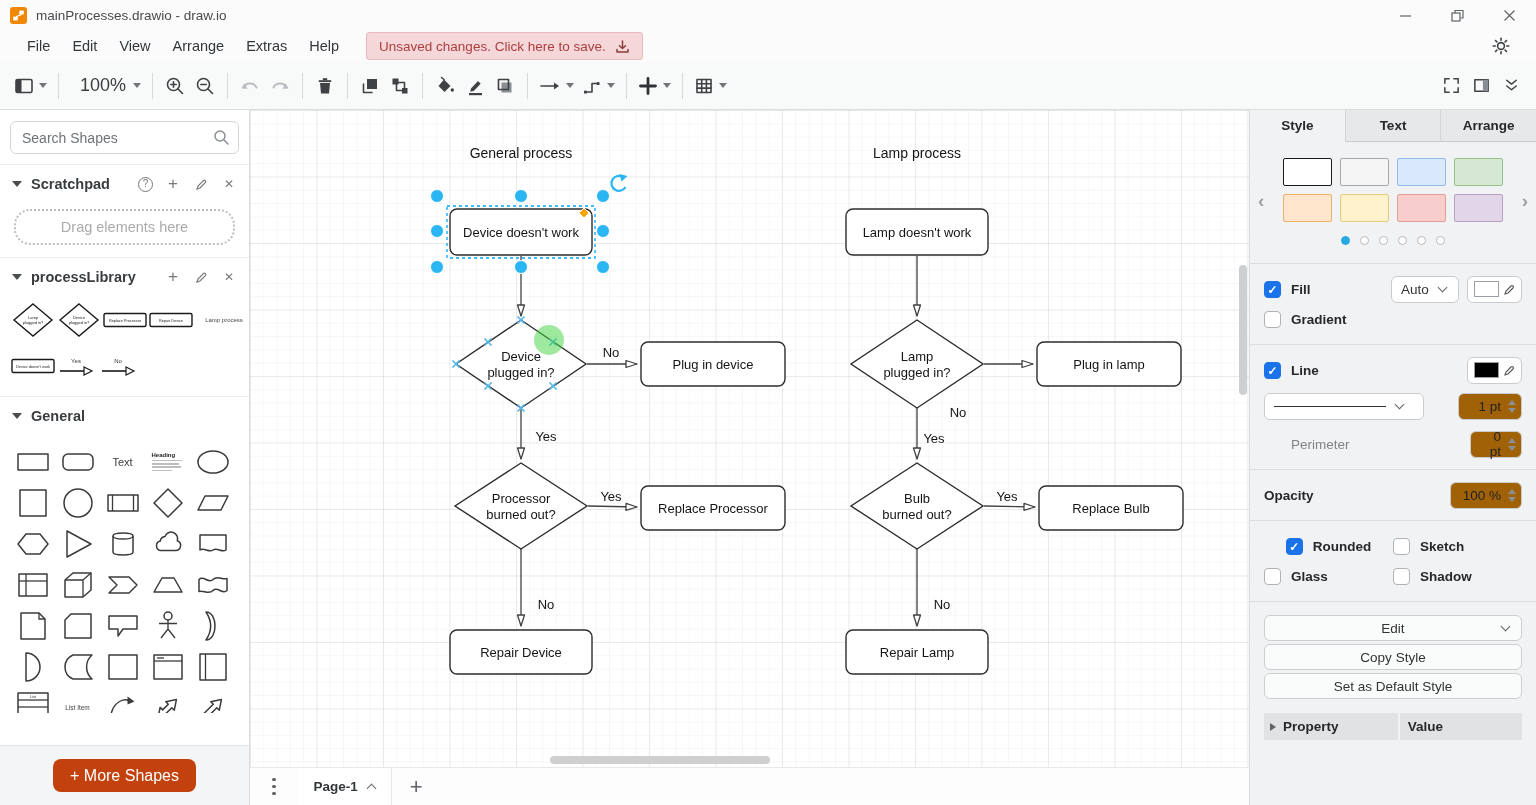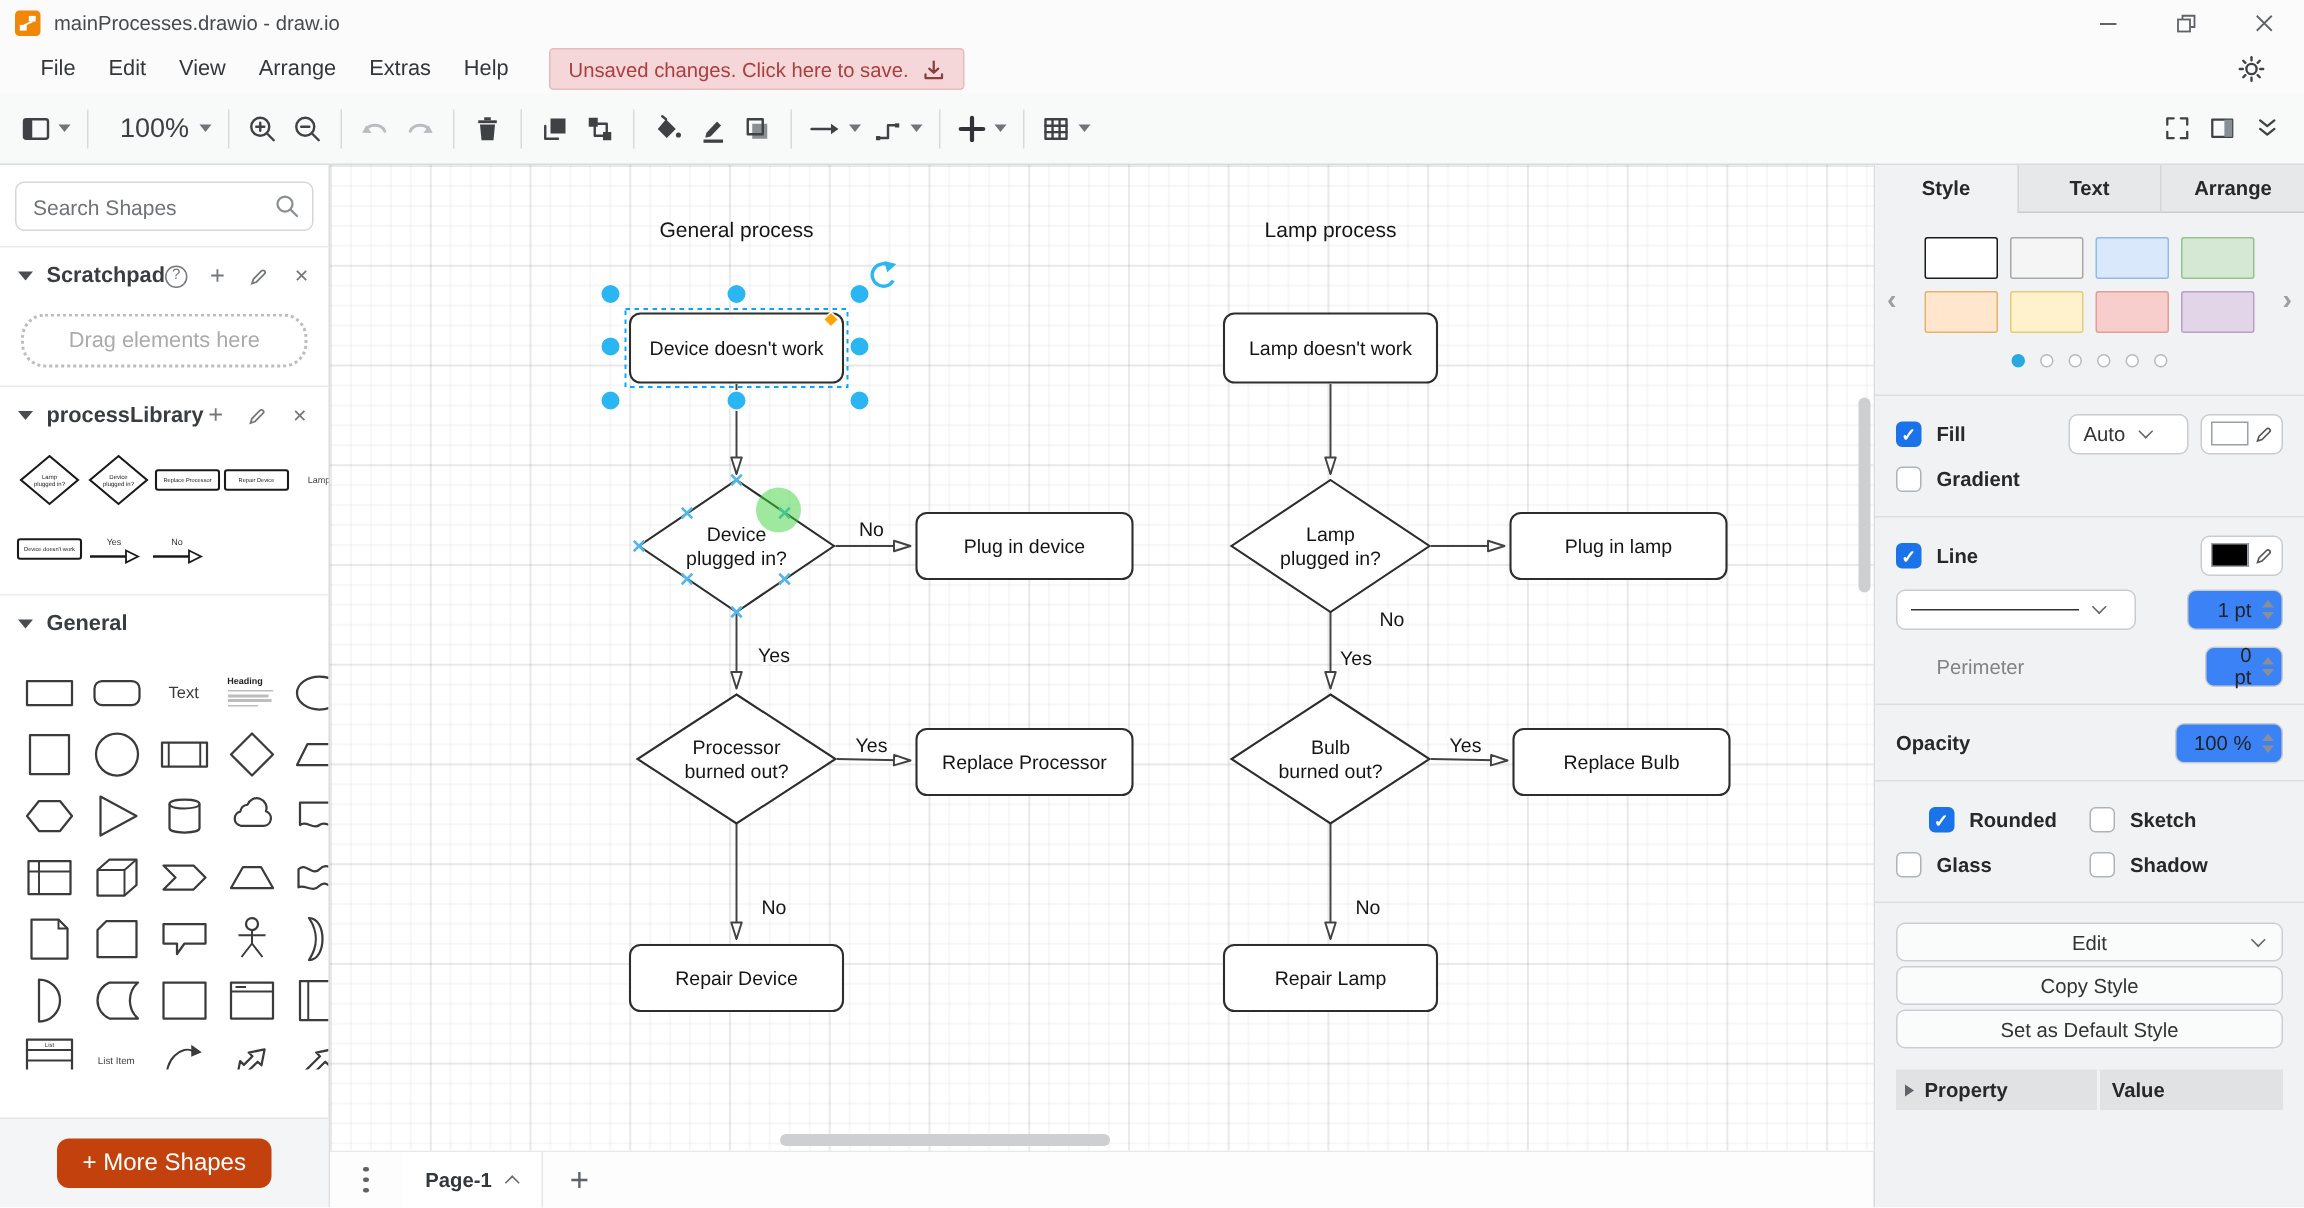--- a/index.html
+++ b/index.html
@@ -31,21 +31,21 @@
   .ti { stroke:#3f4245; fill:none; stroke-width:1.6; stroke-linecap:round; stroke-linejoin:round; }
   .tif { fill:#3f4245; stroke:none; }
   .tig { fill:#8a8f94; stroke:none; }
   .tid { stroke:#b9bdc1; fill:none; stroke-width:2; stroke-linecap:round; stroke-linejoin:round; }
   .tb-right { margin-left:auto; display:flex; align-items:center; }
 
   
   .main { flex:1; display:flex; min-height:0; }
 
   
-  .sidebar { width:220px; background:#fff; border-right:1px solid #dadce0; position:relative; flex:none; overflow:hidden; }
+  .sidebar { width:250px; background:#fff; border-right:1px solid #dadce0; position:relative; flex:none; overflow:hidden; }
   .search-wrap { margin:11px 10px 10px 10px; position:relative; }
   .search-wrap input { width:100%; height:33px; border:1px solid #d4d6d8; border-radius:6px; padding:0 32px 0 11px;
     font-size:14px; color:#333; background:#fff; outline:none; font-family:"Liberation Sans",sans-serif; }
   .search-wrap input::placeholder { color:#6f7377; }
   .search-icon { position:absolute; right:9px; top:8px; }
   .side-div { border-top:1px solid #ececec; }
   .sect-head { display:flex; align-items:center; height:38px; padding:0 12px; }
   .tri-down { width:0; height:0; border-left:5px solid transparent; border-right:5px solid transparent; border-top:6px solid #4a4d50; margin-right:9px; }
   .sect-title { font-size:14.5px; font-weight:700; color:#3a3d40; }
   .sect-icons { margin-left:auto; display:flex; align-items:center; gap:12px; color:#76797c; }
@@ -127,21 +127,21 @@
   .frow { display:flex; align-items:center; min-height:30px; }
   .cb { width:17px; height:17px; border:1px solid #b0b3b6; border-radius:4px; background:#fff; flex:none; }
   .cb.checked { background:#1a73e8; border-color:#1a73e8; }
   .cb.checked::after { content:"\2713"; color:#fff; font-size:12px; font-weight:700; display:block; text-align:center; line-height:16px; }
   .cb-label { margin-left:10px; font-weight:700; color:#26282b; }
   .select { display:flex; align-items:center; background:#fff; border:1px solid #c9cbce; border-radius:6px; height:27px; padding:0 9px; color:#333; }
   .chev-down { width:7px; height:7px; border-right:1.6px solid #5f6368; border-bottom:1.6px solid #5f6368;
     transform:rotate(45deg); margin-left:10px; margin-top:-3px; }
   .color-btn { display:flex; align-items:center; gap:5px; background:#fff; border:1px solid #c9cbce; border-radius:6px; height:27px; padding:0 6px; }
   .chip { width:25px; height:16px; border:1px solid #9aa0a6; }
-  .stepper { display:flex; align-items:center; background:#3b82f6; border:1px solid #c9cbce; border-radius:6px; height:27px; padding:0 5px 0 8px; }
+  .stepper { display:flex; align-items:center; background:#a16207; border:1px solid #c9cbce; border-radius:6px; height:27px; padding:0 5px 0 8px; }
   .stepper-value { text-align:right; flex:1; color:#222; }
   .spin { display:flex; flex-direction:column; gap:3px; margin-left:7px; }
   .spin i { width:0; height:0; border-left:4px solid transparent; border-right:4px solid transparent; }
   .spin .up { border-bottom:5px solid #8a8f94; }
   .spin .down { border-top:5px solid #8a8f94; }
   .line-sample { width:112px; height:0; border-top:1.5px solid #333; }
   .muted { color:#808488; }
   .fp-btn { width:100%; height:26px; background:#fafbfb; border:1px solid #cdced1; border-radius:6px;
     font-size:13.5px; color:#333; margin:3px 0; display:flex; align-items:center; justify-content:center; position:relative;
     font-family:"Liberation Sans",sans-serif; }
@@ -826,21 +826,21 @@
             <span class="dot"></span>
             <span class="dot"></span>
             <span class="dot"></span>
           </div>
       </div>
 
       <div class="fsect">
         <div class="frow">
           <span class="cb checked"></span>
           <span class="cb-label">Fill</span>
-          <span class="select" style="margin-left:auto;width:80px;">
+          <span class="select" style="margin-left:auto;width:68px;">
             <span>Auto</span>
             <span class="chev-down"></span>
           </span>
           <span class="color-btn" style="margin-left:8px;">
             <span class="chip" style="background: rgb(255, 255, 255);"></span>
             <svg width="11" height="11" viewBox="0 0 11 11">
                 <path d="M1,10 L2,7 L7,2 a1.4,1.4 0 0 1 2,2 L4,9 Z" fill="none" stroke="#555" stroke-width="1.1"></path>
               </svg>
           </span>
         </div>

